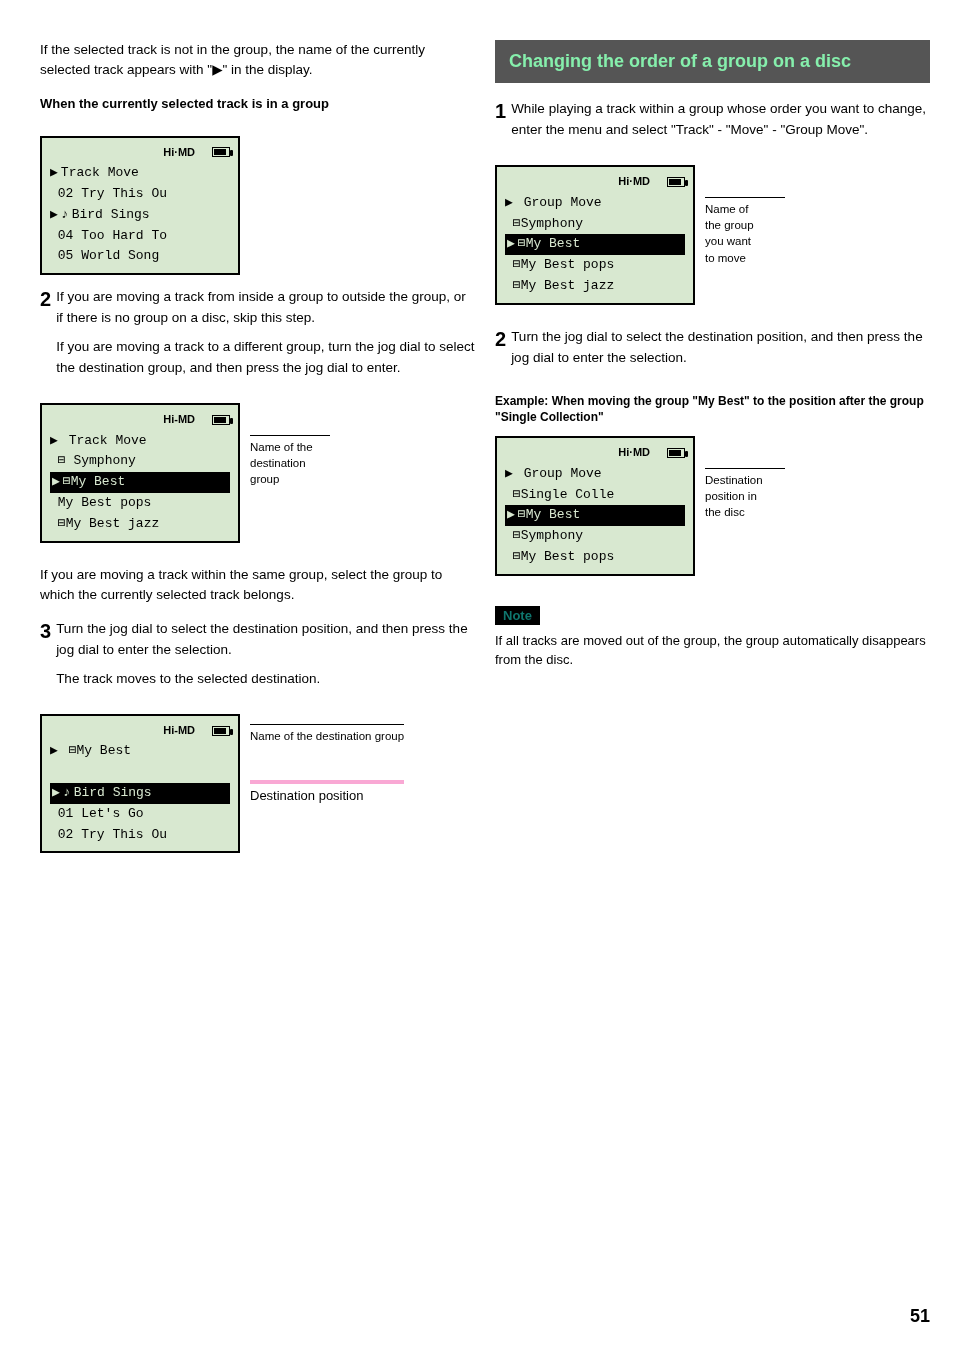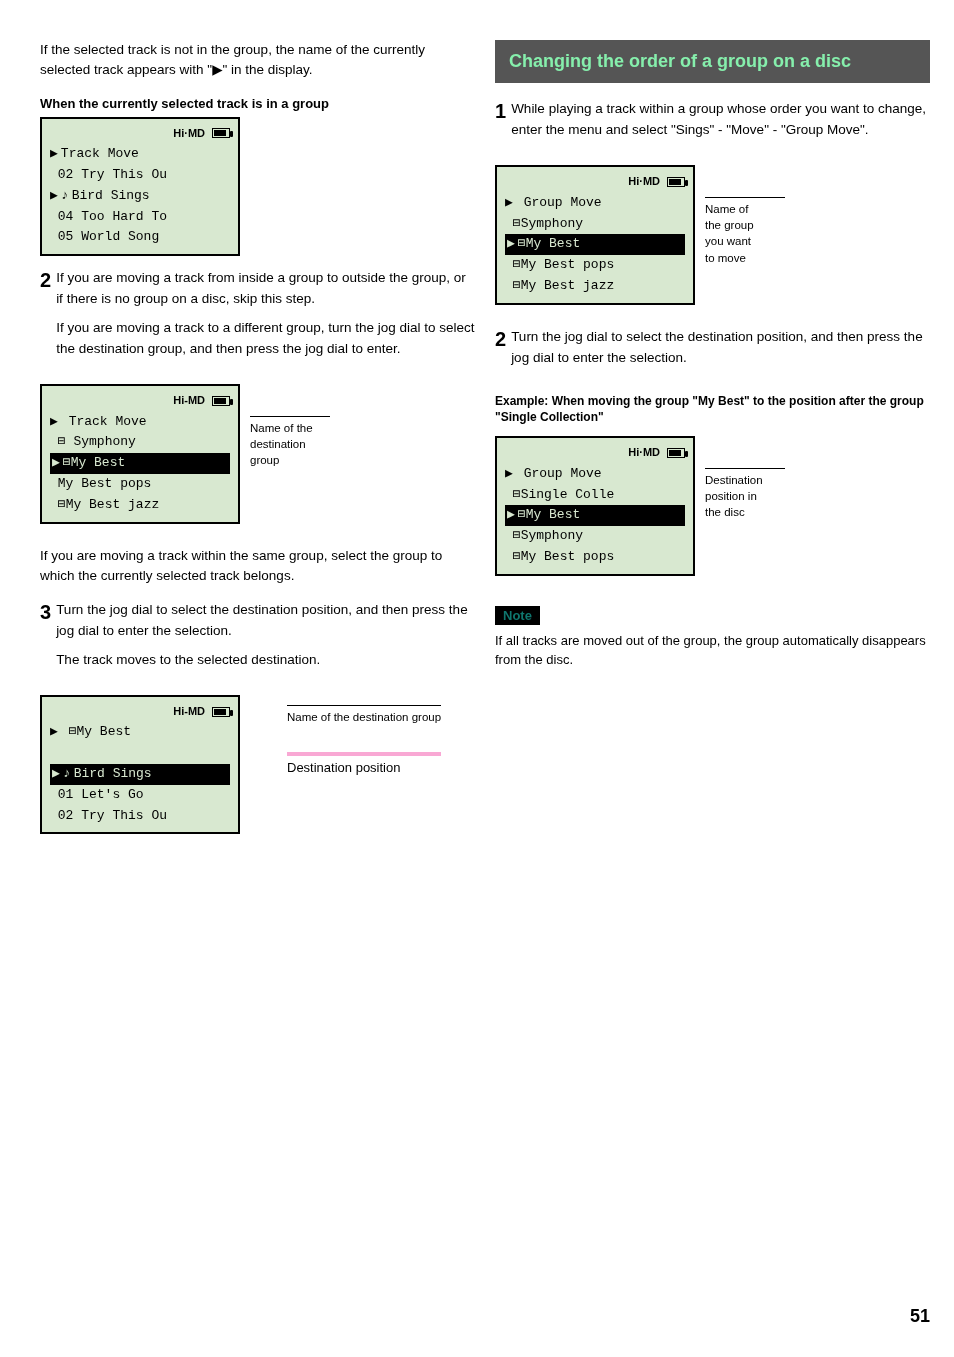--- a/index.html
+++ b/index.html
@@ -48,21 +48,21 @@
     .intro-text {
       font-size: 13.5px;
       line-height: 1.5;
       margin-bottom: 14px;
     }
 
     
     .bold-label {
       font-weight: bold;
       font-size: 13px;
-      margin-bottom: 4px;
+      margin-bottom: 23px;
       line-height: 1.4;
     }
 
     
     .lcd-box {
       border: 2px solid #000;
       background: #d8e8d0;
       padding: 6px 8px;
       font-family: 'Courier New', monospace;
       font-size: 13px;
@@ -75,21 +75,21 @@
 
     .lcd-box .hi-md-header {
       text-align: right;
       font-size: 11px;
       font-weight: bold;
       font-family: Arial, sans-serif;
       margin-bottom: 2px;
       display: flex;
       align-items: center;
       justify-content: flex-end;
-      gap: 7px;
+      gap: 17px;
     }
 
     .battery-icon {
       display: inline-block;
       width: 18px;
       height: 10px;
       border: 1.5px solid #000;
       position: relative;
       vertical-align: middle;
     }
@@ -317,41 +317,41 @@
           <span>♪</span>
           <span>Bird Sings</span>
         </div>
         <div class="lcd-line">
           <span>&nbsp;01 Let's Go</span>
         </div>
         <div class="lcd-line">
           <span>&nbsp;02 Try This Ou</span>
         </div>
       </div>
-      <div style="display:flex;flex-direction:column; gap:11px; padding-top:10px;margin-left:37px;">
+      <div style="display:flex;flex-direction:column; gap:20px; padding-top:10px;">
         <div style="font-size:11.5px; line-height:1.4; border-top:1px solid #000; padding-top:3px;">
           <span>Name of the destination group</span>
         </div>
         <div style="font-size:13px; line-height:1.4; border-top:4px solid #f9a8d4; padding-top:3px; margin-top:16px;">
           <span>Destination position</span>
         </div>
       </div>
     </div>
   </div>
 
   <div class="right-column">
 
     <div class="section-header">
       <h2>Changing the order of a group on a disc</h2>
     </div>
 
     <div class="inline-step">
       <span class="step-num-bold">1</span>
       <div class="inline-step-text">
-        <p>While playing a track within a group whose order you want to change, enter the menu and select "Sings" - "Move" - "Group Move".</p>
+        <p>While playing a track within a group whose order you want to change, enter the menu and select "Track" - "Move" - "Group Move".</p>
       </div>
     </div>
 
     <div class="lcd-wrapper">
       <div class="lcd-box">
         <div class="hi-md-header">
           <span>Hi·MD</span>
           <span class="battery-icon"></span>
         </div>
         <div class="lcd-line">

